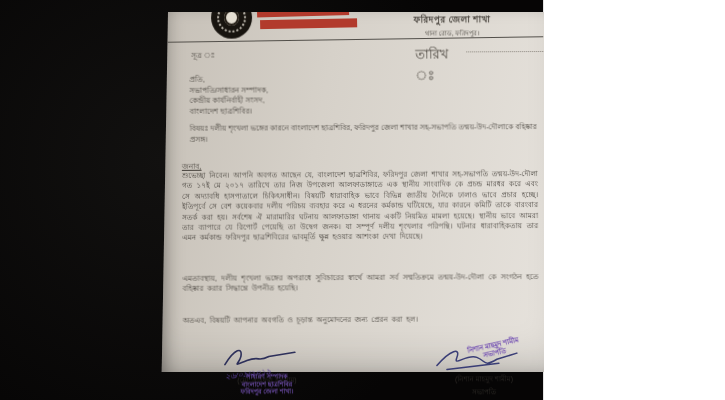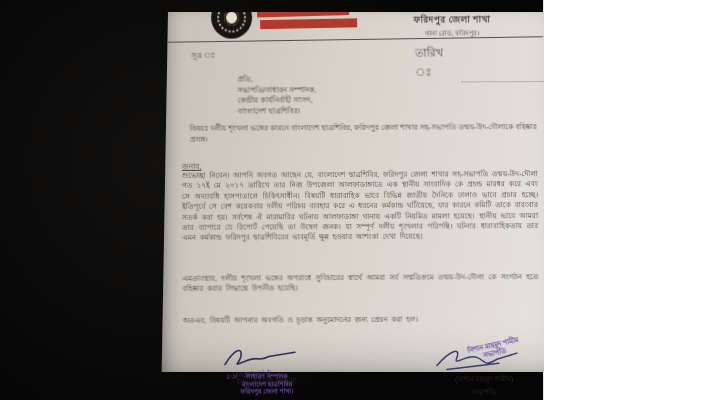--- a/index.html
+++ b/index.html
@@ -27,27 +27,27 @@
   .seal .core { position:absolute; inset:13px; border-radius:50%; background:#e4ded2;
                 box-shadow:inset 0 0 0 2px #241e16; }
   .bar { position:absolute; background:#b23a2c; filter:blur(0.3px); }
   .bar1 { left:98px; top:-3px; width:92px; height:7px; transform:rotate(-1.2deg); }
   .bar2 { left:101px; top:7px; width:97px; height:9px; transform:rotate(-0.8deg); }
   .branch { position:absolute; left:232px; top:1px; width:122px; text-align:center; color:#45403a; }
   .branch .l1 { font-size:9px; font-weight:bold; letter-spacing:.4px; }
   .branch .l2 { font-size:6.5px; margin-top:1px; }
   .rule { position:absolute; left:8px; right:0; top:27px; border-top:1.6px solid #53504b;
           transform:rotate(-0.55deg); }
-  .daterow { position:absolute; left:256px; top:33px; font-size:11px; color:#4a453e;
-             display:flex; align-items:flex-end; }
+  .daterow { position:absolute; left:256px; top:33px; font-size:13px; color:#4a453e;
+             display:flex; align-items:flex-start; }
   .dateline { display:inline-block; width:88px; border-bottom:1.2px dotted #8a857d; height:8px; margin-left:2px; }
   .refrow { position:absolute; left:15px; top:37px; font-size:7.5px; color:#4a453e;margin-left:17px; }
 
   
-  .recipient { position:absolute; left:30px; top:62px; font-size:7.5px; line-height:10.6px; color:#403c36;margin-left:48px; }
+  .recipient { position:absolute; left:30px; top:62px; font-size:7.5px; line-height:10.6px; color:#403c36; }
   .subject { position:absolute; left:30px; top:110px; width:347px; height:23px; overflow:hidden;
              font-size:7.4px; line-height:11px; text-align:justify; text-align-last:left; color:#403c36; }
   .salutation { position:absolute; left:22px; top:148px; font-size:7.5px; color:#403c36;text-decoration:underline; }
   .para { position:absolute; left:22px; width:356px; overflow:hidden; font-size:7.3px;
           line-height:10.4px; text-align:justify; text-align-last:left; word-spacing:1.5px; color:#403c36; }
   .p1 { top:158px; height:95px; }
   .p2 { top:261px; height:23px; }
   .p3 { top:303px; height:12px; }
 
   

